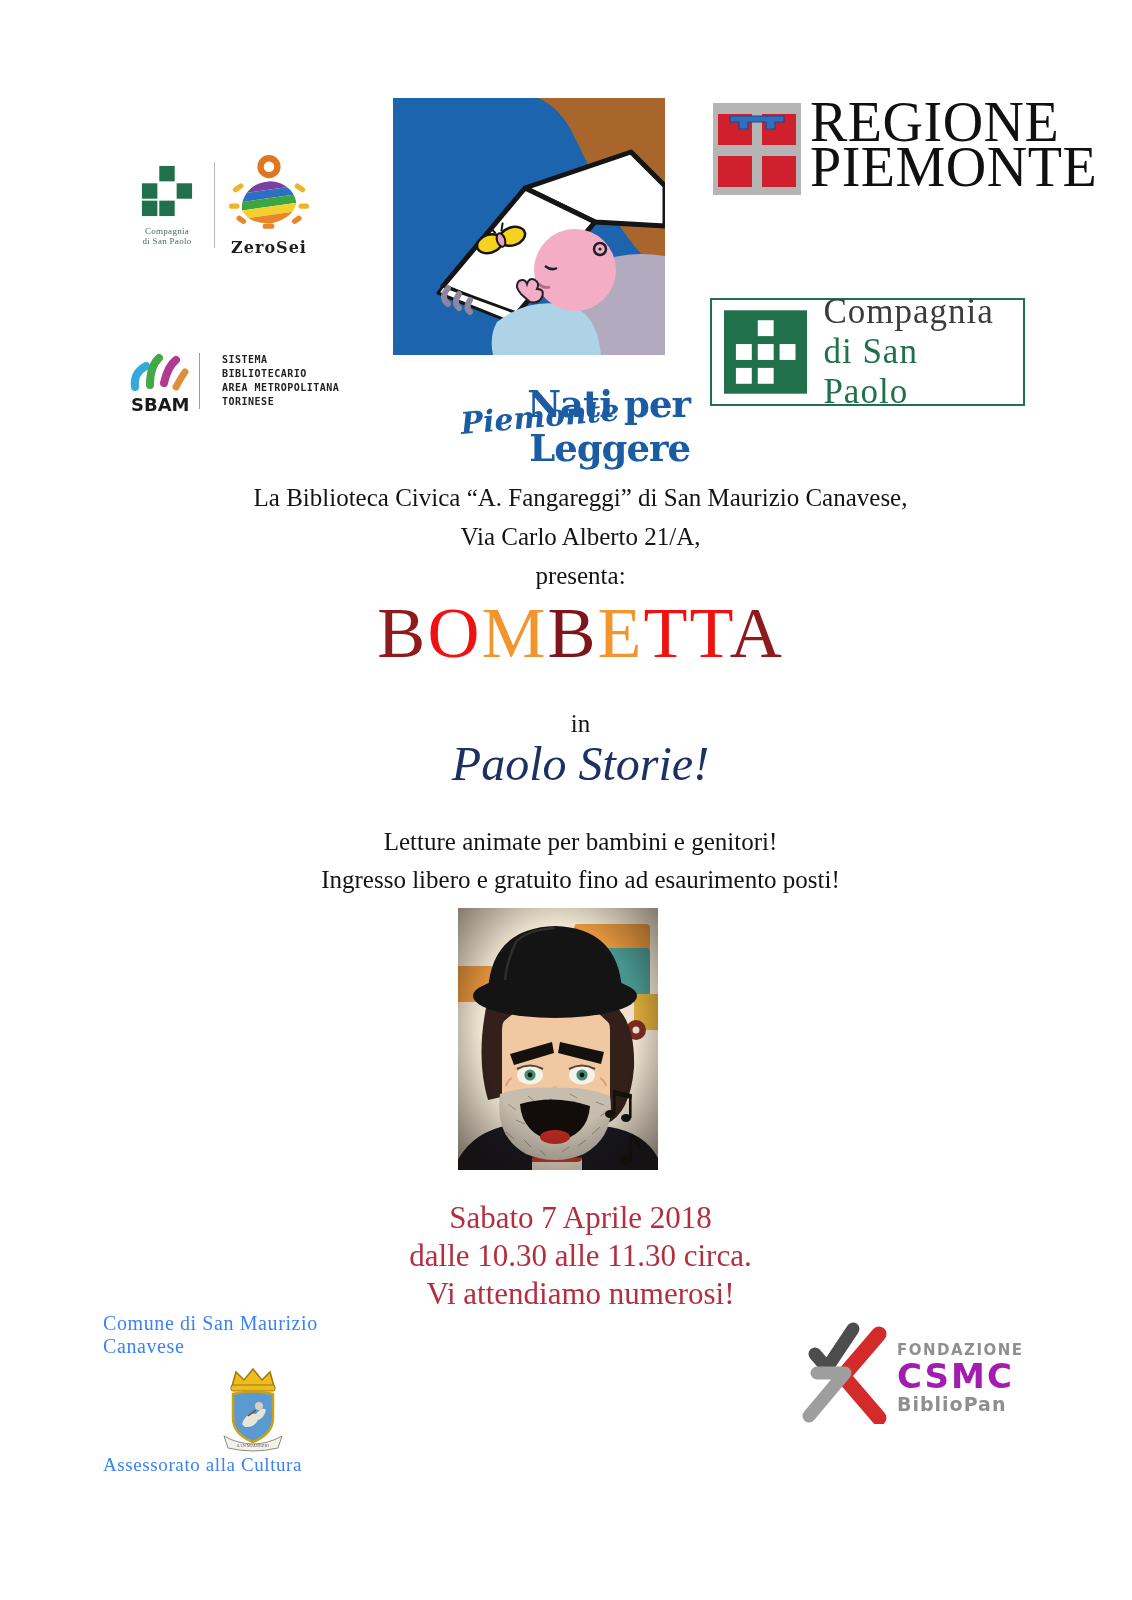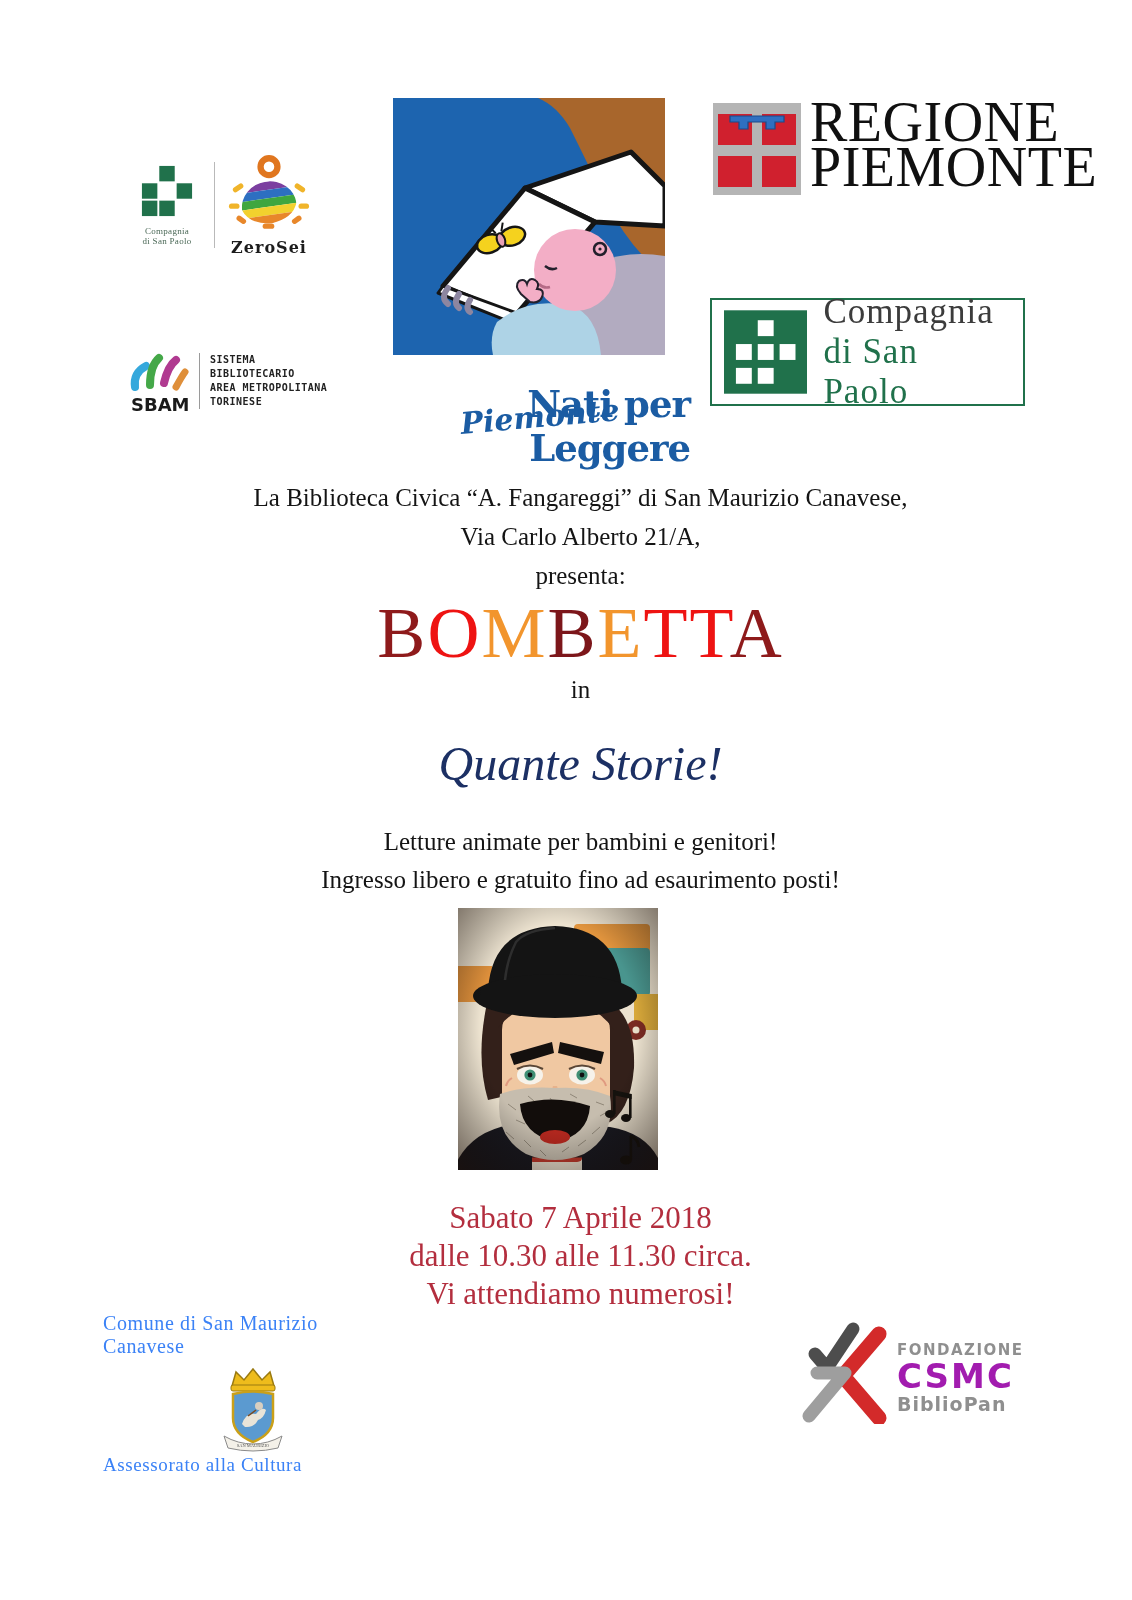--- a/index.html
+++ b/index.html
@@ -33,21 +33,21 @@
 
   
   .csp-box { left:710px; top:298px; width:315px; height:108px; border:2px solid #20714b;
      display:flex; align-items:center; padding:10px 12px; background:#fff; }
   .csp-box-text { margin-left:16px; font-size:35px; line-height:40px; }
   .csp-box-text .l1 { color:#3c3c3c; letter-spacing:1px; }
   .csp-box-text .l2 { color:#20714b; letter-spacing:1px; }
 
   
   .sbam { left:125px; top:345px; display:flex; align-items:center; }
-  .sbam-text { border-left:1px solid #9a9a9a; margin-left:10px; padding-left:10px;
+  .sbam-text { border-left:1px solid #9a9a9a; margin-left:10px; padding-left:22px;
      font-family:"DejaVu Sans Mono",monospace; font-weight:bold; font-size:10px; line-height:14px;
      letter-spacing:.5px; color:#222; }
 
   
   .intro { font-size:25px; }
   .bombetta { top:592px; font-size:72px; letter-spacing:2px; }
   .quante { top:736px; font-size:48px; font-style:italic; color:#1c3064; font-weight:500; }
   .dates { color:#b32e3e; font-size:31px; }
 
   
@@ -188,22 +188,22 @@
       <div>TORINESE</div>
     </div>
   </div>
 
   <div class="center-line intro" style="top:484px">La Biblioteca Civica “A. Fangareggi” di San Maurizio Canavese,</div>
   <div class="center-line intro" style="top:523px">Via Carlo Alberto 21/A,</div>
   <div class="center-line intro" style="top:562px">presenta:</div>
 
   <div class="center-line bombetta"><span style="color: rgb(142, 26, 27);">B</span><span style="color: rgb(238, 19, 18);">O</span><span style="color: rgb(242, 149, 45);">M</span><span style="color: rgb(124, 22, 26);">B</span><span style="color: rgb(242, 149, 45);">E</span><span style="color: rgb(238, 19, 18);">T</span><span style="color: rgb(238, 19, 18);">T</span><span style="color: rgb(142, 26, 27);">A</span></div>
 
-  <div class="center-line intro" style="top:676px">in</div>
-  <div class="center-line quante">Quante Storie!</div>
+  <div class="center-line intro" style="top:710px">in</div>
+  <div class="center-line quante">Paolo Storie!</div>
 
   <div class="center-line intro" style="top:828px">Letture animate per bambini e genitori!</div>
   <div class="center-line intro" style="top:866px">Ingresso libero e gratuito fino ad esaurimento posti!</div>
 
   <svg class="abs puppet" viewBox="0 0 200 262">
     <defs>
       <radialGradient id="vig" cx="50%" cy="45%" r="75%">
         <stop offset="52%" stop-color="rgba(0,0,0,0)"></stop>
         <stop offset="100%" stop-color="rgba(25,12,6,0.62)"></stop>
       </radialGradient>

